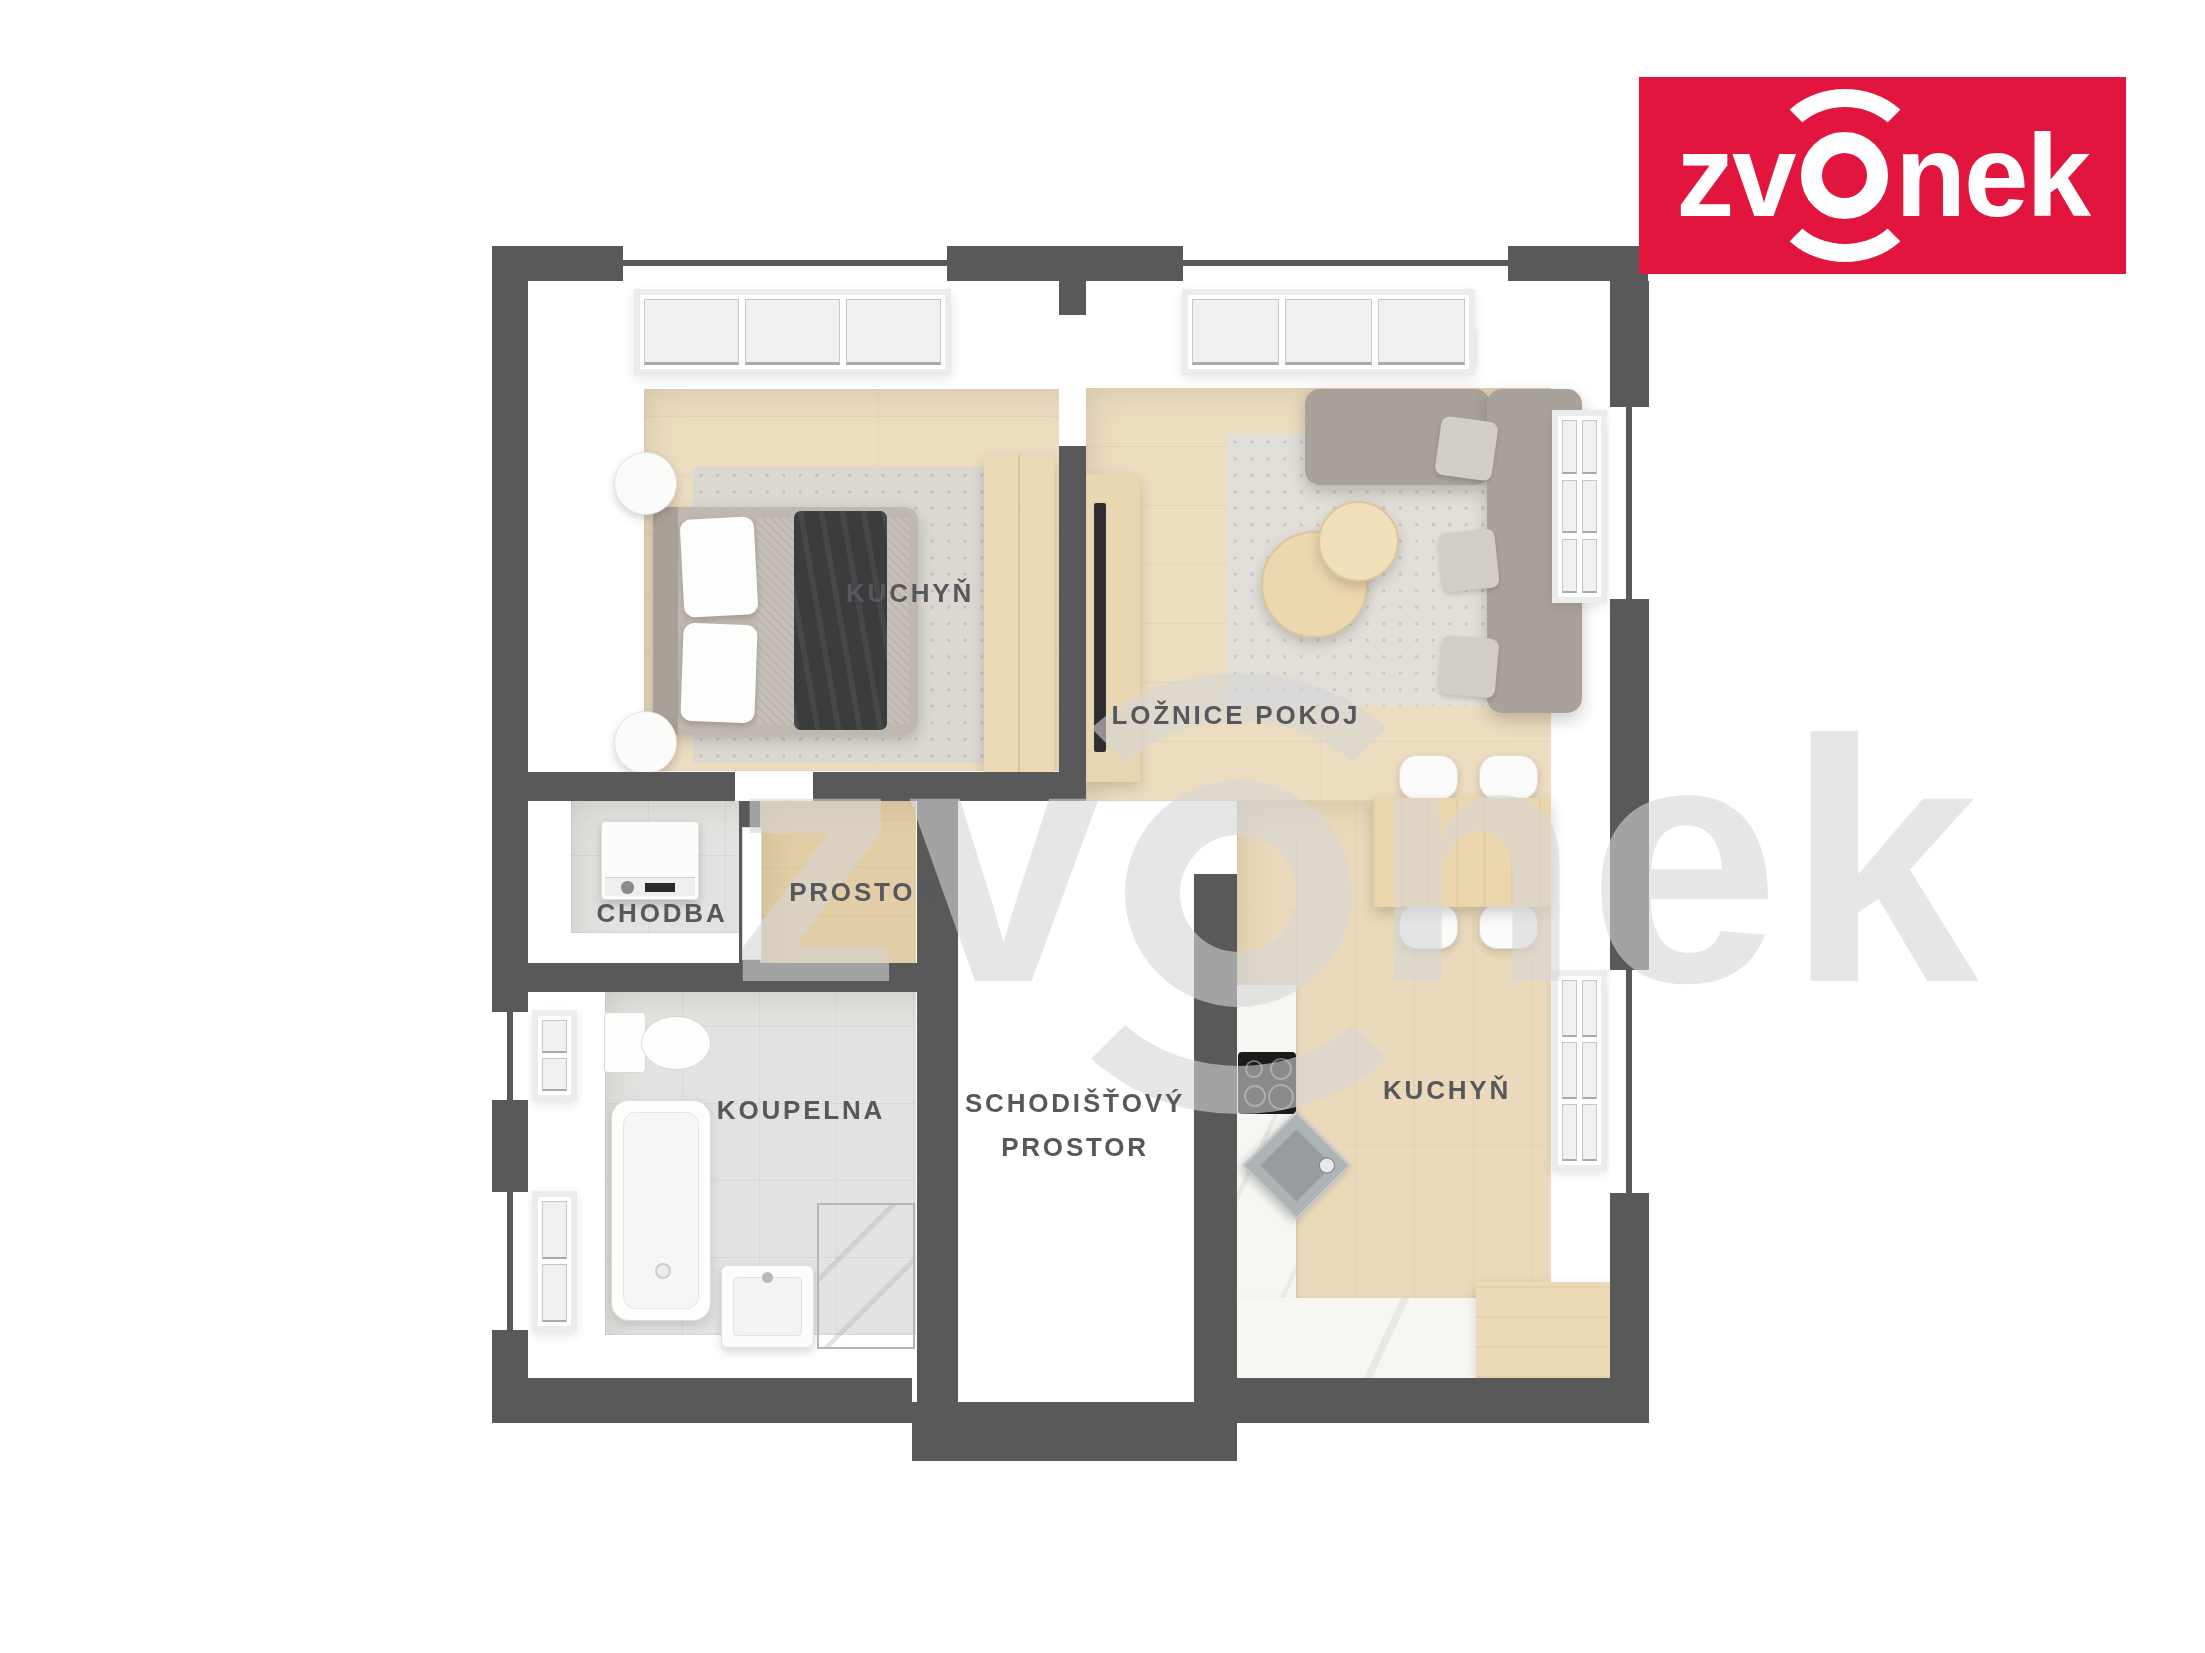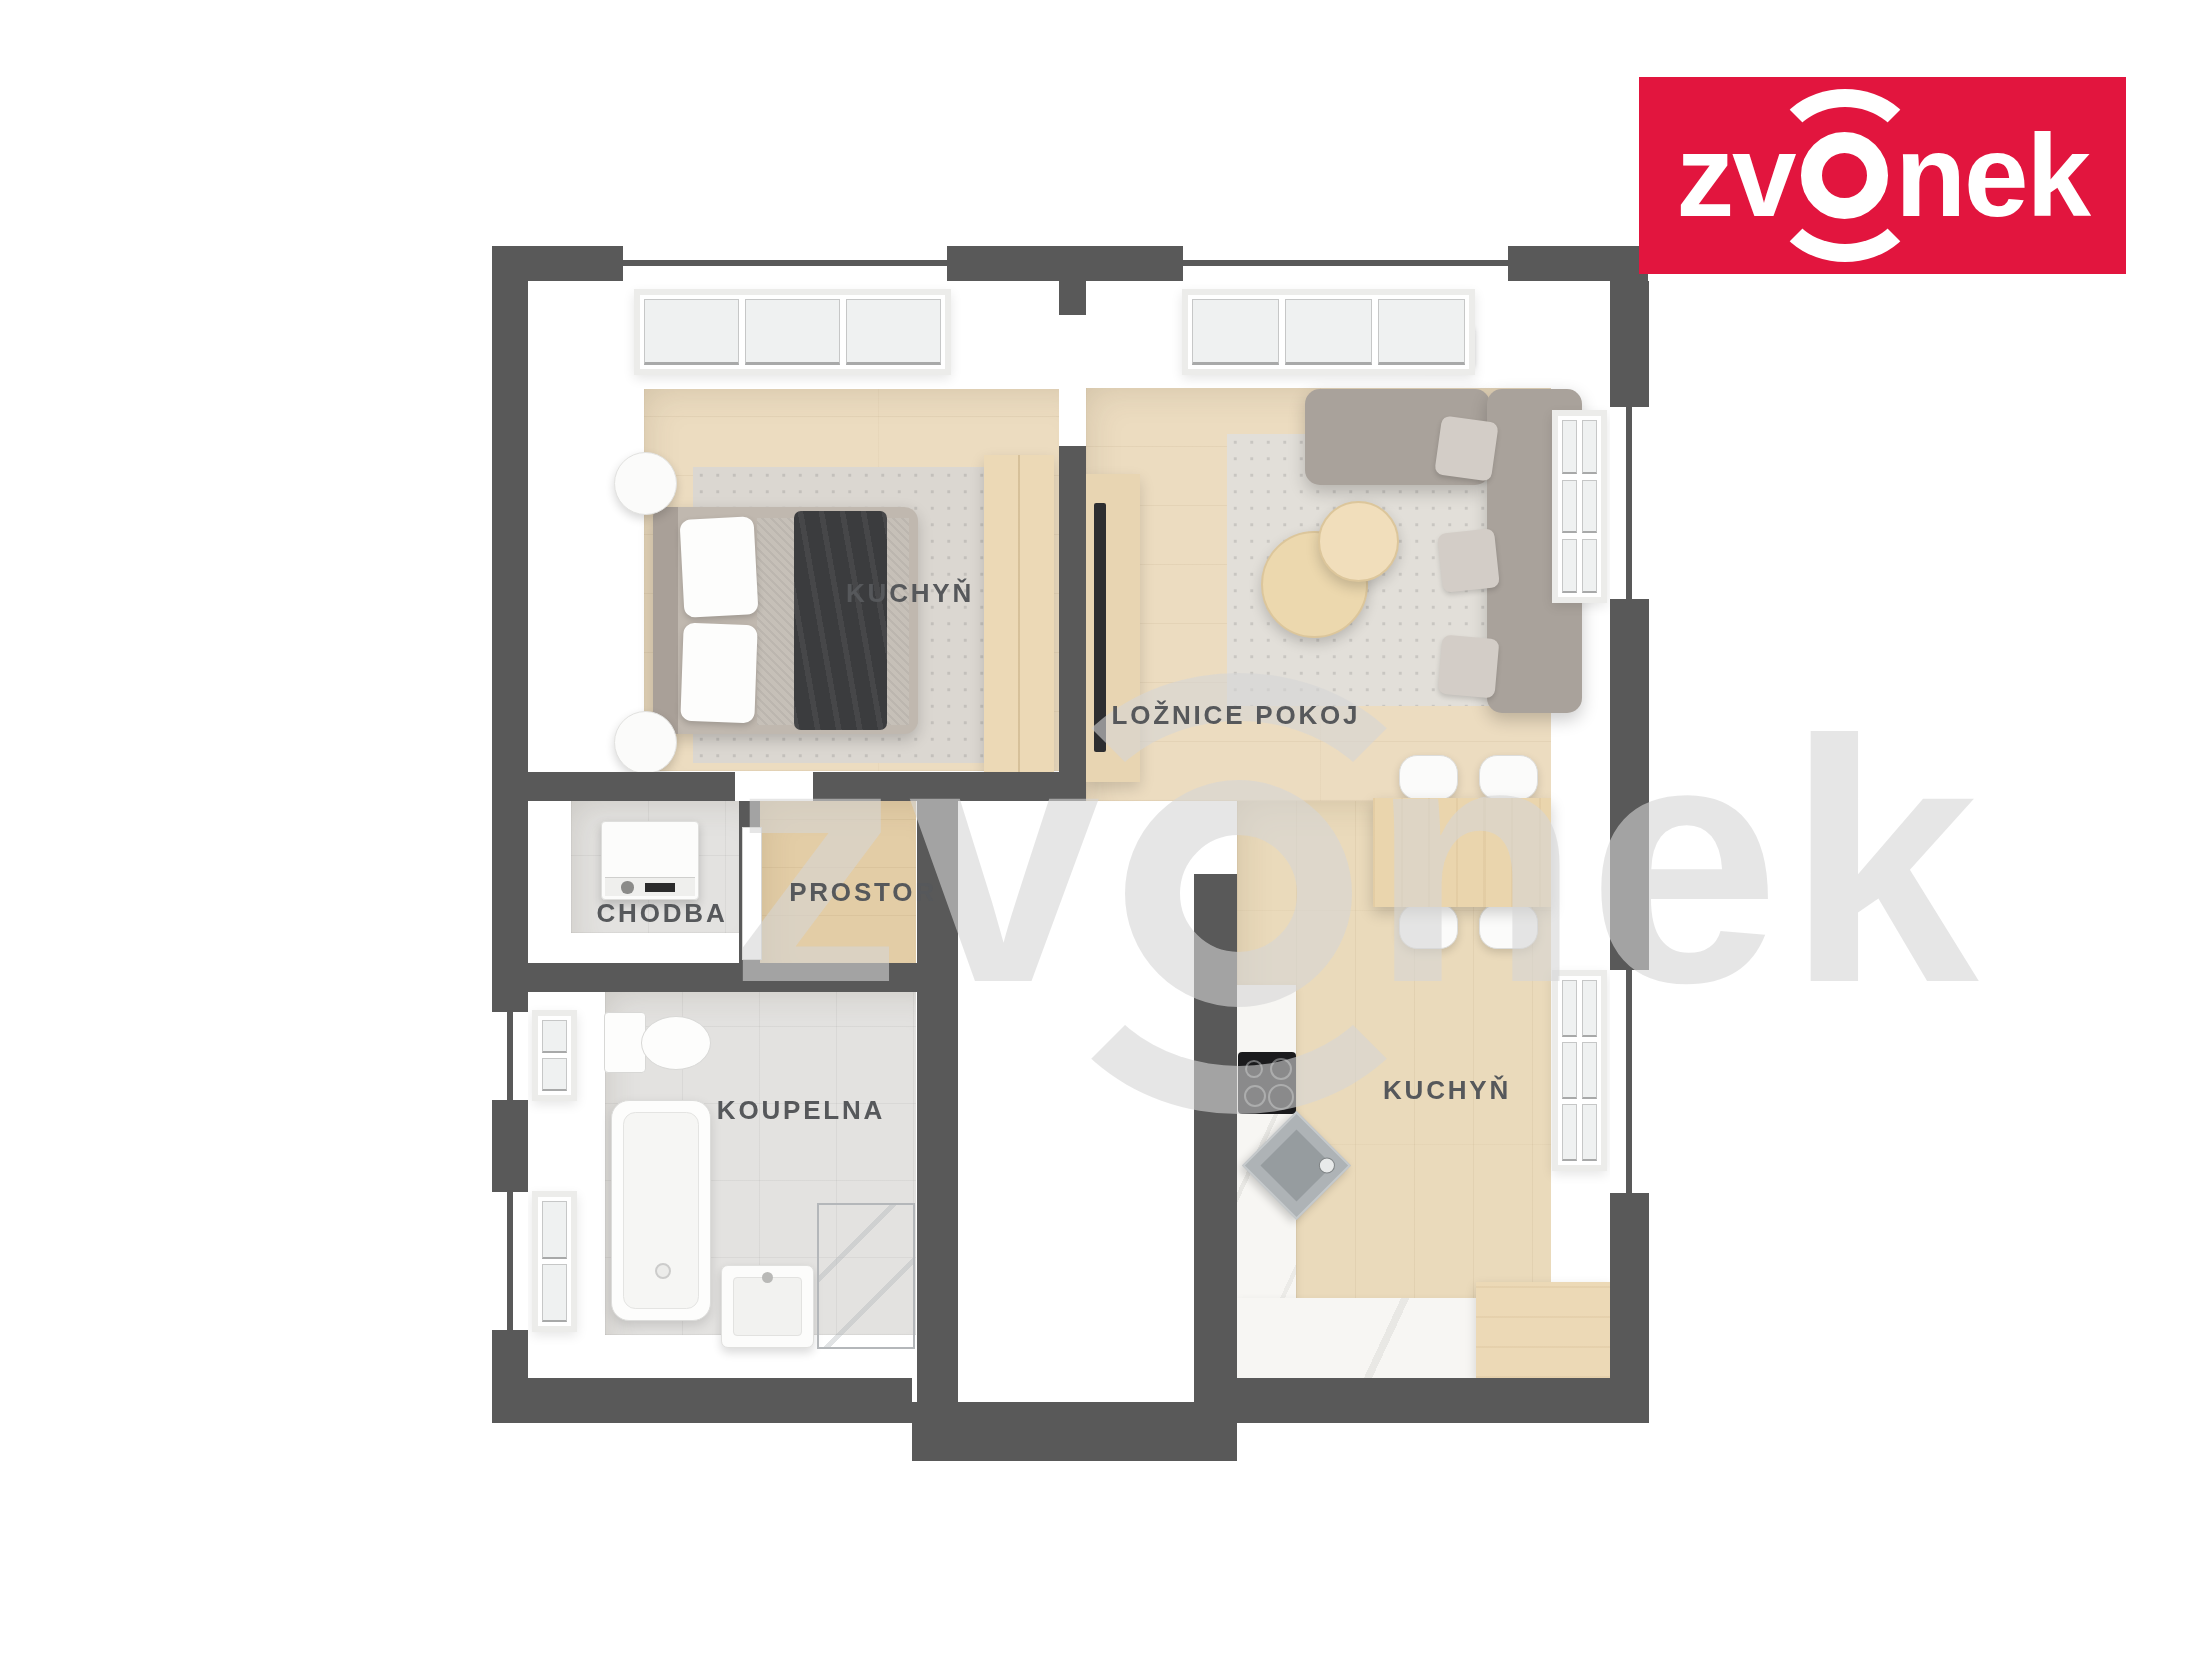--- a/index.html
+++ b/index.html
@@ -241,20 +241,24 @@
   <div class="wall-win v" style="left:1610px;top:407px;width:39px;height:192px;"></div>
   <div class="wall-win v" style="left:1610px;top:970px;width:39px;height:223px;"></div>
   <div class="wall-win v" style="left:492px;top:1012px;width:36px;height:88px;"></div>
   <div class="wall-win v" style="left:492px;top:1192px;width:36px;height:138px;"></div>
 
   <div class="room-label" style="left:910px;top:593px;">KUCHYŇ</div>
   <div class="room-label" style="left:1236px;top:715px;">LOŽNICE POKOJ</div>
   <div class="room-label" style="left:662px;top:913px;">CHODBA</div>
   <div class="room-label" style="left:863px;top:892px;">PROSTOR</div>
   <div class="room-label" style="left:801px;top:1110px;">KOUPELNA</div>
+  <div class="room-label two-line" style="left:1075px;top:1125px;">
+    <div>SCHODIŠŤOVÝ</div>
+    <div>PROSTOR</div>
+  </div>
   <div class="room-label" style="left:1447px;top:1090px;">KUCHYŇ</div>
 
   <div class="watermark"><span>zv</span><span class="mark"><span class="ring"></span><span class="arc top"></span><span class="arc bottom"></span></span><span>nek</span></div>
 
   <div class="logo">
       <span class="word">zv</span>
       <span class="mark">
         <span class="ring"></span>
         <span class="arc top"></span>
         <span class="arc bottom"></span>

